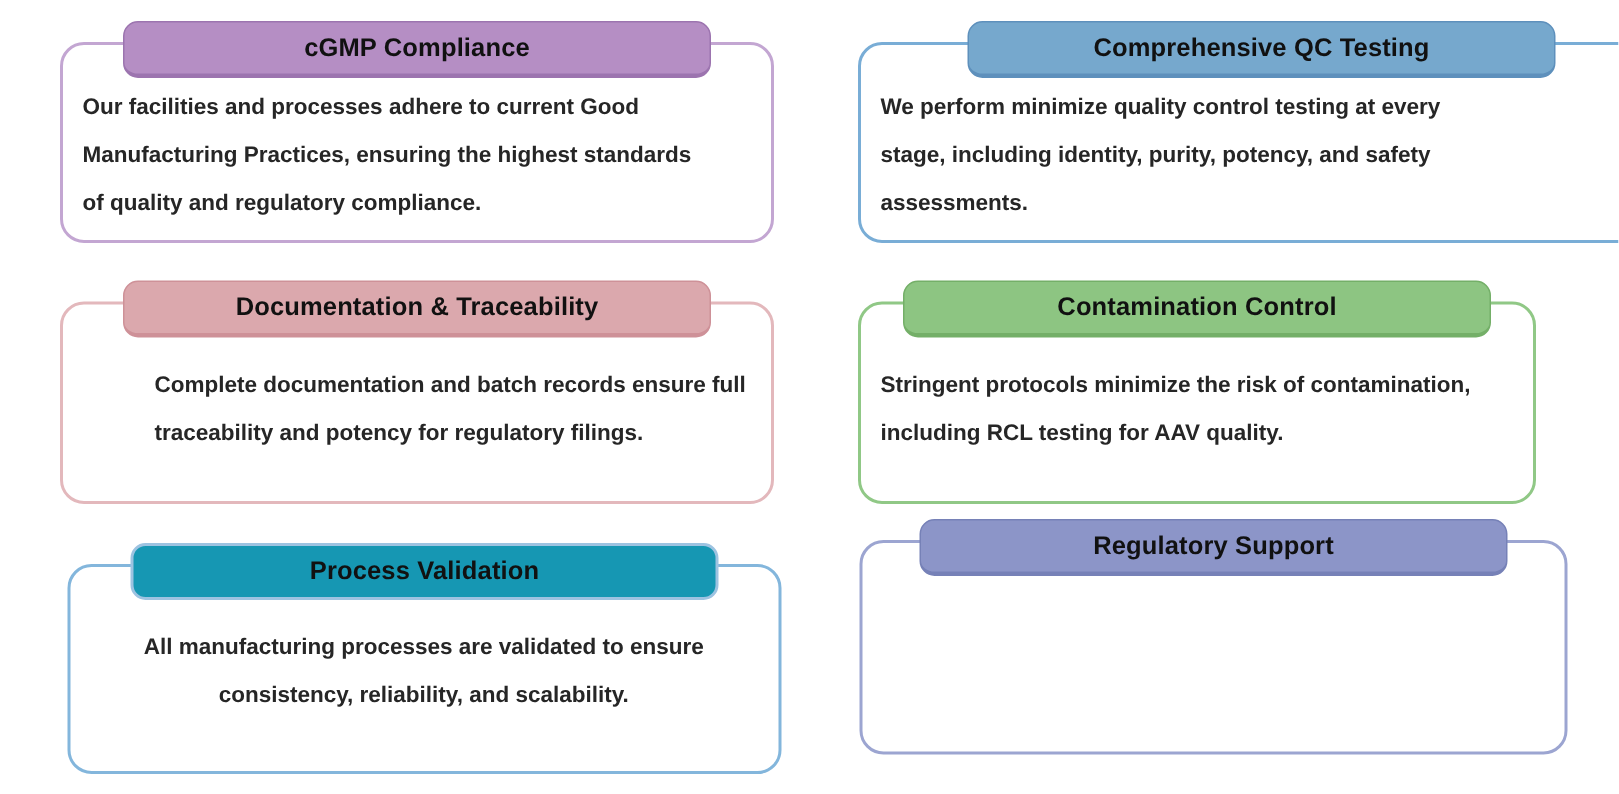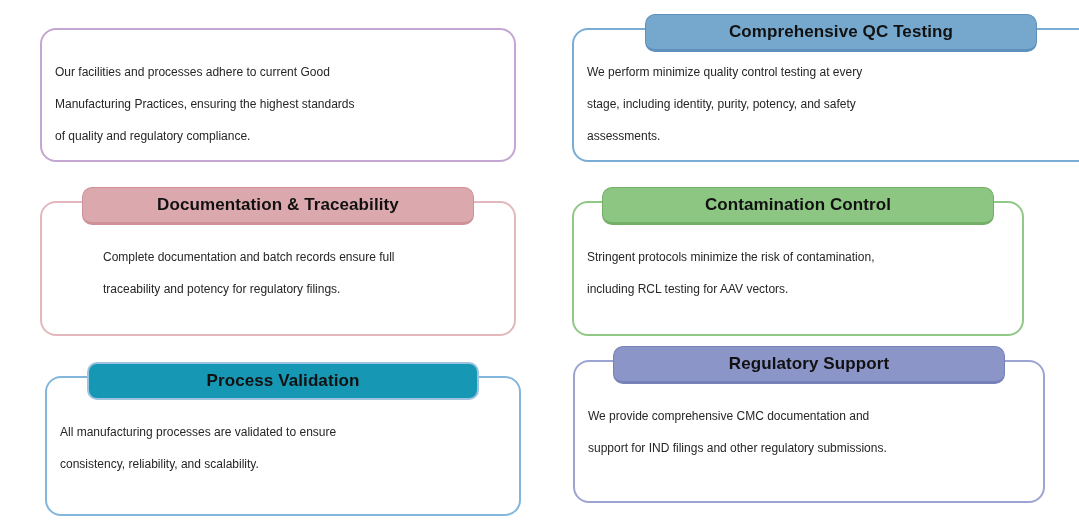--- a/index.html
+++ b/index.html
@@ -43,41 +43,45 @@
   .pill-title {
     font-size: 17px;
     font-weight: bold;
     color: #111111;
     letter-spacing: 0.1px;
     white-space: nowrap;
   }
   .card-body {
     margin: 0;
     padding: 26px 14px 0 13px;
-    font-size: 12px;
+    font-size: 15px;
     line-height: 32px;
     color: #262626;
     white-space: pre-line;
+    font-weight: bold;
   }
   
   .c0 { left: 40px;  top: 28px;  width: 476px; height: 134px; }
   .c1 { left: 572px; top: 28px;  width: 538px; height: 134px; }
   .c2 { left: 40px;  top: 201px; width: 476px; height: 135px; padding-left: 48px; }
   .c3 { left: 572px; top: 201px; width: 452px; height: 135px; }
-  .c4 { left: 45px;  top: 376px; width: 476px; height: 140px; }
+  .c4 { left: 45px;  top: 376px; width: 476px; height: 140px; text-align: center; }
   .c5 { left: 573px; top: 360px; width: 472px; height: 143px; }
   .c2 .card-body, .c3 .card-body { padding-top: 38px; }
   .c4 .card-body, .c5 .card-body { padding-top: 38px; }
 </style>
 </head>
 <body>
 
 <div class="canvas">
 
   <section class="card c0" style="--pill-bg: #b58ec4; --pill-border: #9c74af; --pill-bw: 1px 1px 3px 1px; --card-border: #c3a6d2;">
+    <div class="pill">
+      <span class="pill-title">cGMP Compliance</span>
+    </div>
     <p class="card-body">Our facilities and processes adhere to current Good
 Manufacturing Practices, ensuring the highest standards
 of quality and regulatory compliance.</p>
   </section>
 
   <section class="card c1" style="--pill-bg: #76a8cd; --pill-border: #5e90bc; --pill-bw: 1px 1px 3px 1px; --card-border: #79add6;">
     <div class="pill">
       <span class="pill-title">Comprehensive QC Testing</span>
     </div>
     <p class="card-body">We perform minimize quality control testing at every
@@ -91,32 +95,30 @@
     </div>
     <p class="card-body">Complete documentation and batch records ensure full
 traceability and potency for regulatory filings.</p>
   </section>
 
   <section class="card c3" style="--pill-bg: #8dc582; --pill-border: #74af68; --pill-bw: 1px 1px 3px 1px; --card-border: #90c886;">
     <div class="pill">
       <span class="pill-title">Contamination Control</span>
     </div>
     <p class="card-body">Stringent protocols minimize the risk of contamination,
-including RCL testing for AAV vectors.</p>
+including RCL testing for AAV quality.</p>
   </section>
 
   <section class="card c4" style="--pill-bg: #1697b3; --pill-border: #9dc3e1; --pill-bw: 2px; --card-border: #83b6dc;">
     <div class="pill">
       <span class="pill-title">Process Validation</span>
     </div>
     <p class="card-body">All manufacturing processes are validated to ensure
 consistency, reliability, and scalability.</p>
   </section>
 
   <section class="card c5" style="--pill-bg: #8c95c8; --pill-border: #7681b7; --pill-bw: 1px 1px 3px 1px; --card-border: #9ca5d1;">
     <div class="pill">
       <span class="pill-title">Regulatory Support</span>
     </div>
-    <p class="card-body">We provide comprehensive CMC documentation and
-support for IND filings and other regulatory submissions.</p>
   </section>
 
 </div>
 
 </body></html>

